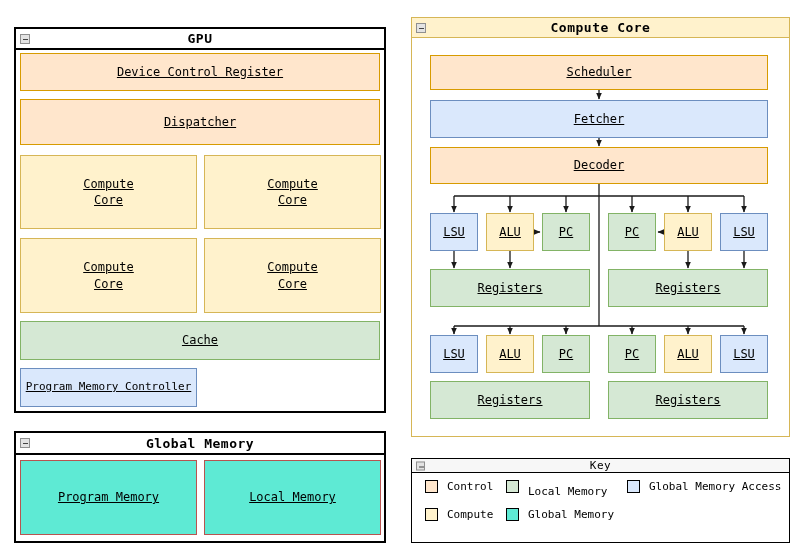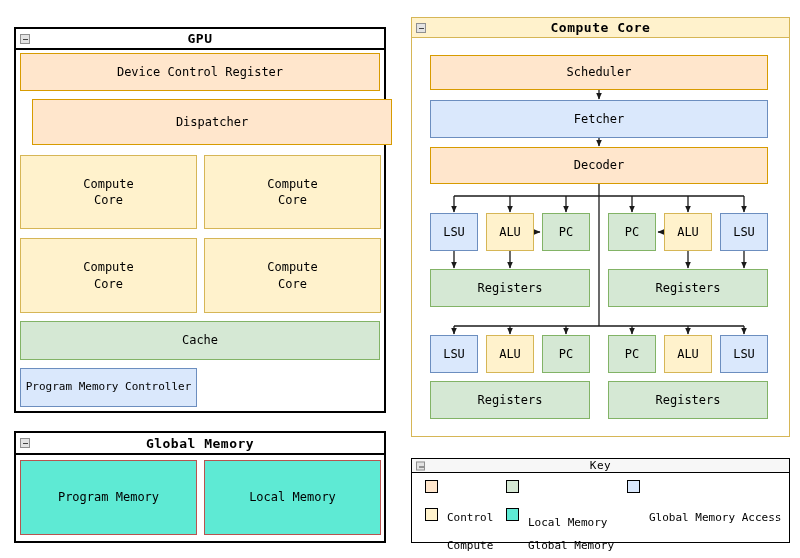--- a/index.html
+++ b/index.html
@@ -13,42 +13,42 @@
   .titlebar{position:relative;width:100%;display:flex;align-items:center;justify-content:center;}
   .titlebar.black-sep{border-bottom:2px solid #000;height:21px;background:#fff;}
   .titlebar.gold-sep{border-bottom:1px solid #D6B656;height:20px;background:#FFF2CC;}
   .titlebar.key-sep{border-bottom:1px solid #000;height:14px;background:#f7f7f7;}
   .title-text{font-weight:bold;font-size:13px;letter-spacing:0.5px;}
   .title-text.small{font-weight:normal;font-size:11px;}
   .collapse{position:absolute;left:4px;top:50%;transform:translateY(-50%);
             width:10px;height:10px;background:#e3e3e3;border:1px solid #8f8f8f;}
   .collapse::after{content:"";position:absolute;left:2px;top:4px;width:5px;height:1px;background:#444;}
   .box{position:absolute;display:flex;align-items:center;justify-content:center;
-       font-size:12px;text-align:center;white-space:pre-line;border:1px solid #000;line-height:1.35;}
+       font-size:12px;text-align:center;white-space:pre-line;border:1px solid #000;line-height:1.35;text-decoration:underline;}
   .c-control{background:#FFE6CC;border-color:#D79B00;}
   .c-compute{background:#FFF2CC;border-color:#D6B656;}
   .c-local{background:#D5E8D4;border-color:#82B366;}
   .c-gaccess{background:#DAE8FC;border-color:#6C8EBF;}
   .c-gmem{background:#5eead4;border-color:#B85450;}
   .swatch{position:absolute;width:13px;height:13px;border:1px solid #000;}
-  .key-label{position:absolute;font-size:11px;line-height:13px;white-space:nowrap;margin-top:31px;}
+  .key-label{position:absolute;font-size:11px;line-height:13px;white-space:nowrap;}
   svg.arrows{position:absolute;left:0;top:0;pointer-events:none;}
 </style>
 </head>
 <body>
 
 <div id="canvas">
 
   <div class="panel black" style="left:14px;top:27px;width:372px;height:386px;">
     <div class="titlebar black-sep">
       <span class="collapse"></span>
       <span class="title-text">GPU</span>
     </div>
     <div class="box c-control" style="left:4px;top:24px;width:360px;height:38px;">Device Control Register</div>
-    <div class="box c-control" style="left:4px;top:70px;width:360px;height:46px;margin-left:12px;">Dispatcher</div>
+    <div class="box c-control" style="left:4px;top:70px;width:360px;height:46px;">Dispatcher</div>
     <div class="box c-compute" style="left:4px;top:126px;width:177px;height:74px;">Compute
 Core</div>
     <div class="box c-compute" style="left:188px;top:126px;width:177px;height:74px;">Compute
 Core</div>
     <div class="box c-compute" style="left:4px;top:209px;width:177px;height:75px;">Compute
 Core</div>
     <div class="box c-compute" style="left:188px;top:209px;width:177px;height:75px;">Compute
 Core</div>
     <div class="box c-local" style="left:4px;top:292px;width:360px;height:39px;">Cache</div>
     <div class="box c-gaccess" style="left:4px;top:339px;width:177px;height:39px;font-size:11px;">Program Memory Controller</div>

